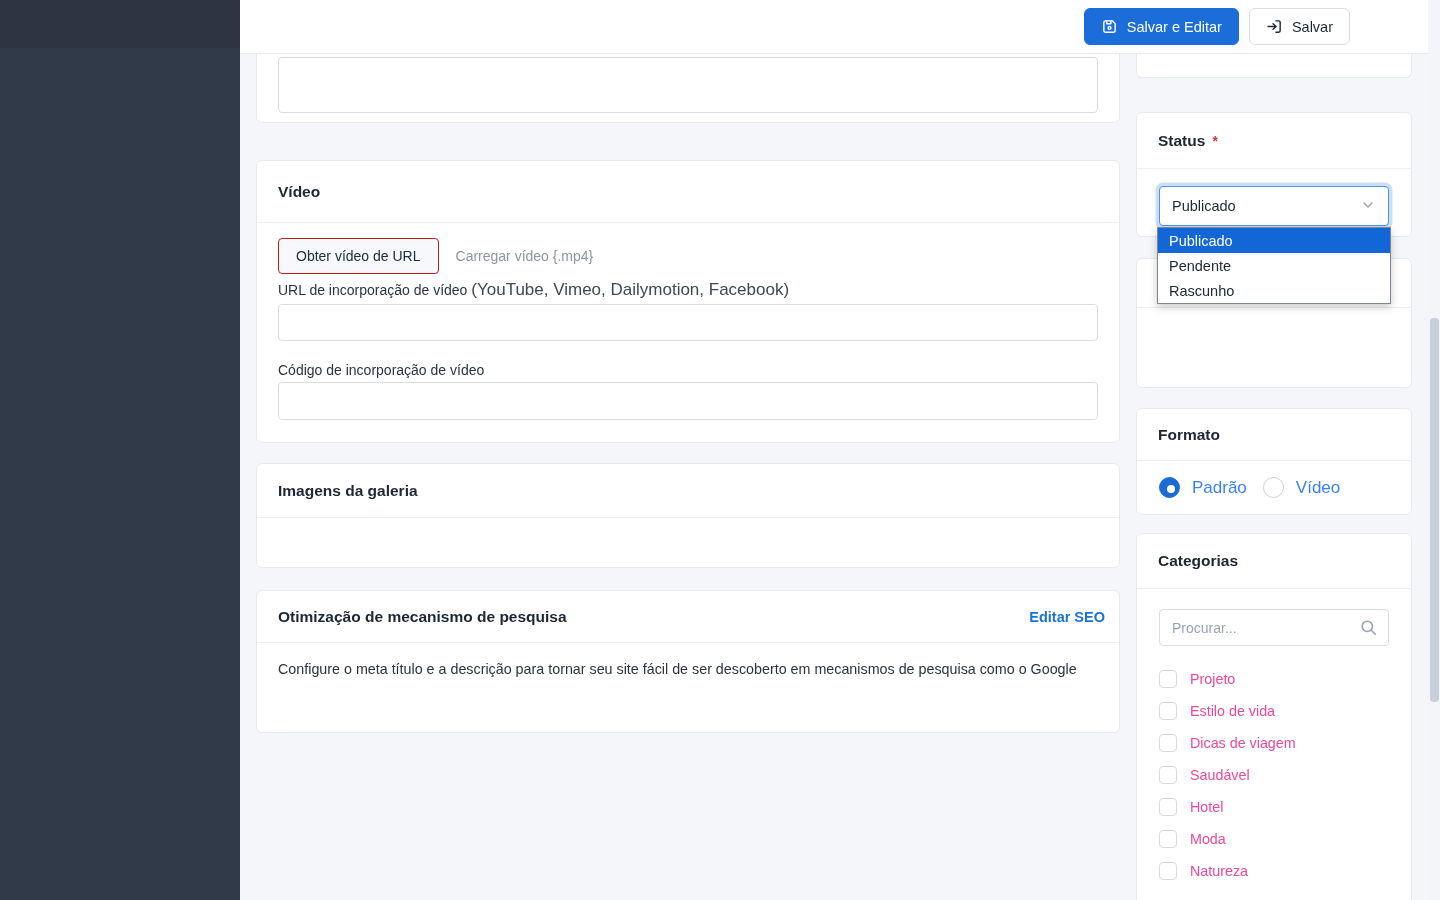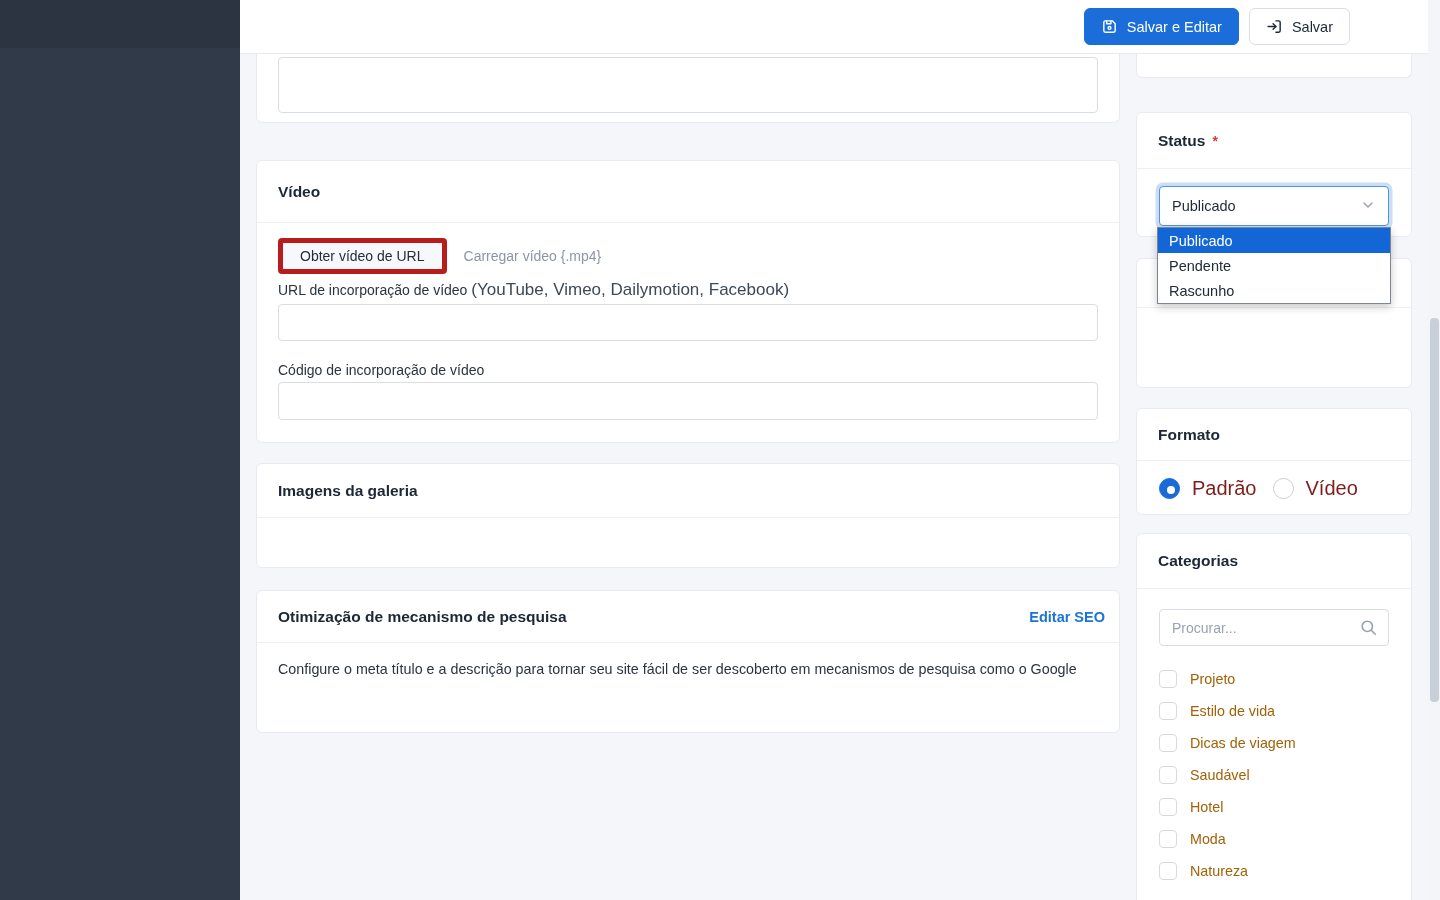--- a/index.html
+++ b/index.html
@@ -41,21 +41,21 @@
 
   
   #card-top { left: 256px; top: 53px; width: 864px; height: 70px; }
   #card-top textarea { position: absolute; left: 21px; top: 4px; width: 820px; height: 56px; }
 
   #card-video { left: 256px; top: 160px; width: 864px; height: 283px; }
   #card-video .card-header { height: 62px; }
   .video-body { padding: 15px 21px 0 21px; }
   .tabs { display: flex; align-items: stretch; height: 36px; }
   .tab { display: flex; align-items: center; padding: 0 17px; font-size: 14px; cursor: pointer; }
-  .tab-active { background: #f7f8fb; border: 5px solid #b91c1c; border-radius: 4px; color: #232e3c; }
+  .tab-active { background: #f7f8fb; border: 1px solid #b91c1c; border-radius: 4px; color: #232e3c; }
   .tab-inactive { color: #8d95a4; }
   .field-label { margin-top: 6px; font-size: 14px; color: #2a3441; }
   .field-hint { font-size: 17px; color: #3e4956; }
   #video-url-input { margin-top: 4px; height: 37px; }
   .field-label2 { margin-top: 21px; }
   #video-embed-input { margin-top: 4px; height: 38px; }
 
   #card-gallery { left: 256px; top: 463px; width: 864px; height: 105px; }
   #card-gallery .card-header { height: 54px; }
   .gallery-body { padding: 16px 21px 0 21px; }
@@ -81,32 +81,32 @@
   .author-body { padding: 18px 22px 0 22px; }
 
   #card-format { left: 1136px; top: 408px; width: 276px; height: 107px; }
   #card-format .card-header { height: 52px; }
   .format-body { padding: 16px 22px 0 22px; display: flex; align-items: center; gap: 16px; }
   .radio-group { display: flex; align-items: center; gap: 12px; cursor: pointer; }
   .radio { width: 21px; height: 21px; border-radius: 50%; background: #fff; border: 1px solid #c9d0da; position: relative; }
   .radio-on { background: #1a6bd8; border-color: #1a6bd8; }
   .radio-on::after { content: ""; position: absolute; left: 6.5px; top: 6.5px; width: 8px; height: 8px;
                      border-radius: 50%; background: #fff; }
-  .radio-label { font-size: 20px; color: #7f1d1d; }
+  .radio-label { font-size: 17px; color: #3b82f6; }
 
   #card-categories { left: 1136px; top: 533px; width: 276px; height: 380px; }
   #card-categories .card-header { height: 55px; text-align: right; }
   .cat-body { padding: 20px 22px 0 22px; }
   .search-wrap { position: relative; }
   .search-wrap .tinput { height: 37px; padding-right: 36px; }
   .search-icon { position: absolute; right: 11px; top: 9px; }
   .cat-list { margin-top: 17px; }
   .cat-row { height: 32px; display: flex; align-items: center; gap: 13px; cursor: pointer; }
   .checkbox { width: 18px; height: 18px; border: 1px solid #d5dbe3; border-radius: 4px; background: #fff; flex: 0 0 auto; }
-  .cat-label { font-size: 14.3px; color: #a16207; }
+  .cat-label { font-size: 14.3px; color: #ec4899; }
 
   
   .scroll-track { position: absolute; left: 1428px; top: 0; width: 12px; height: 900px; background: #f3f5f9; }
   .scroll-thumb { position: absolute; left: 1430px; top: 318px; width: 9px; height: 384px; background: #c9cfd8; border-radius: 4px; }
 </style>
 </head>
 <body>
 
 <div id="app">
 

